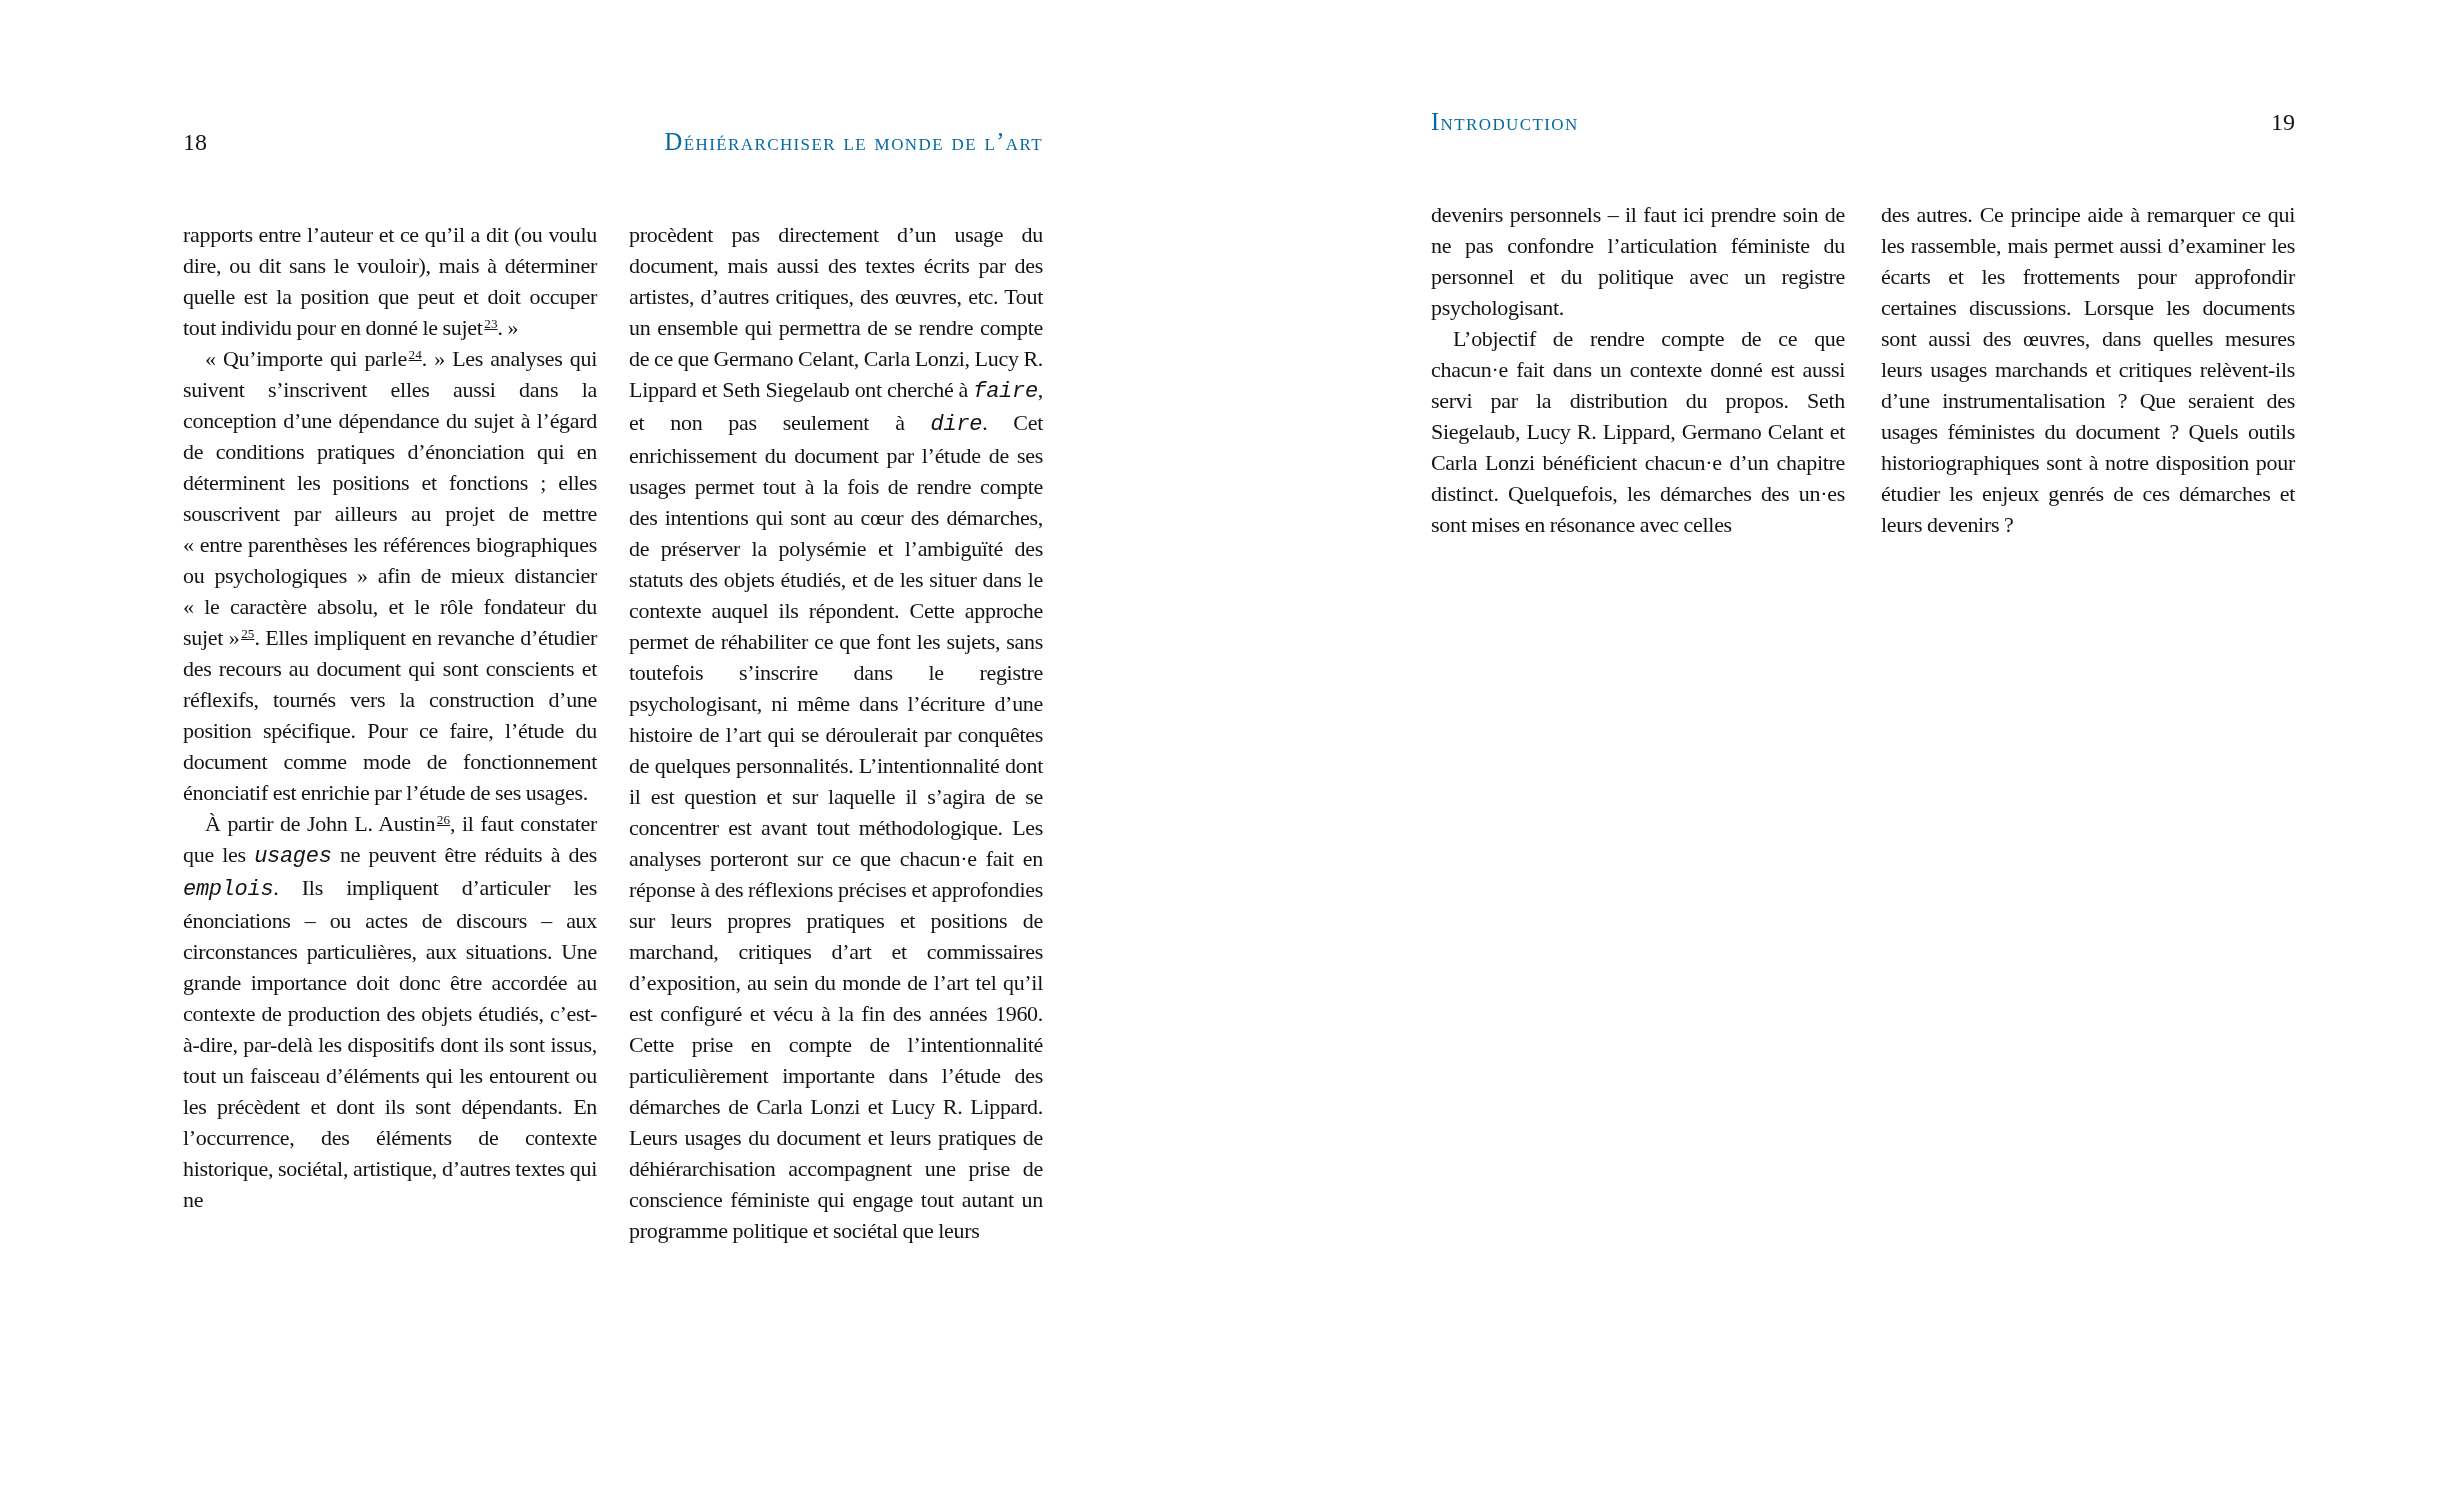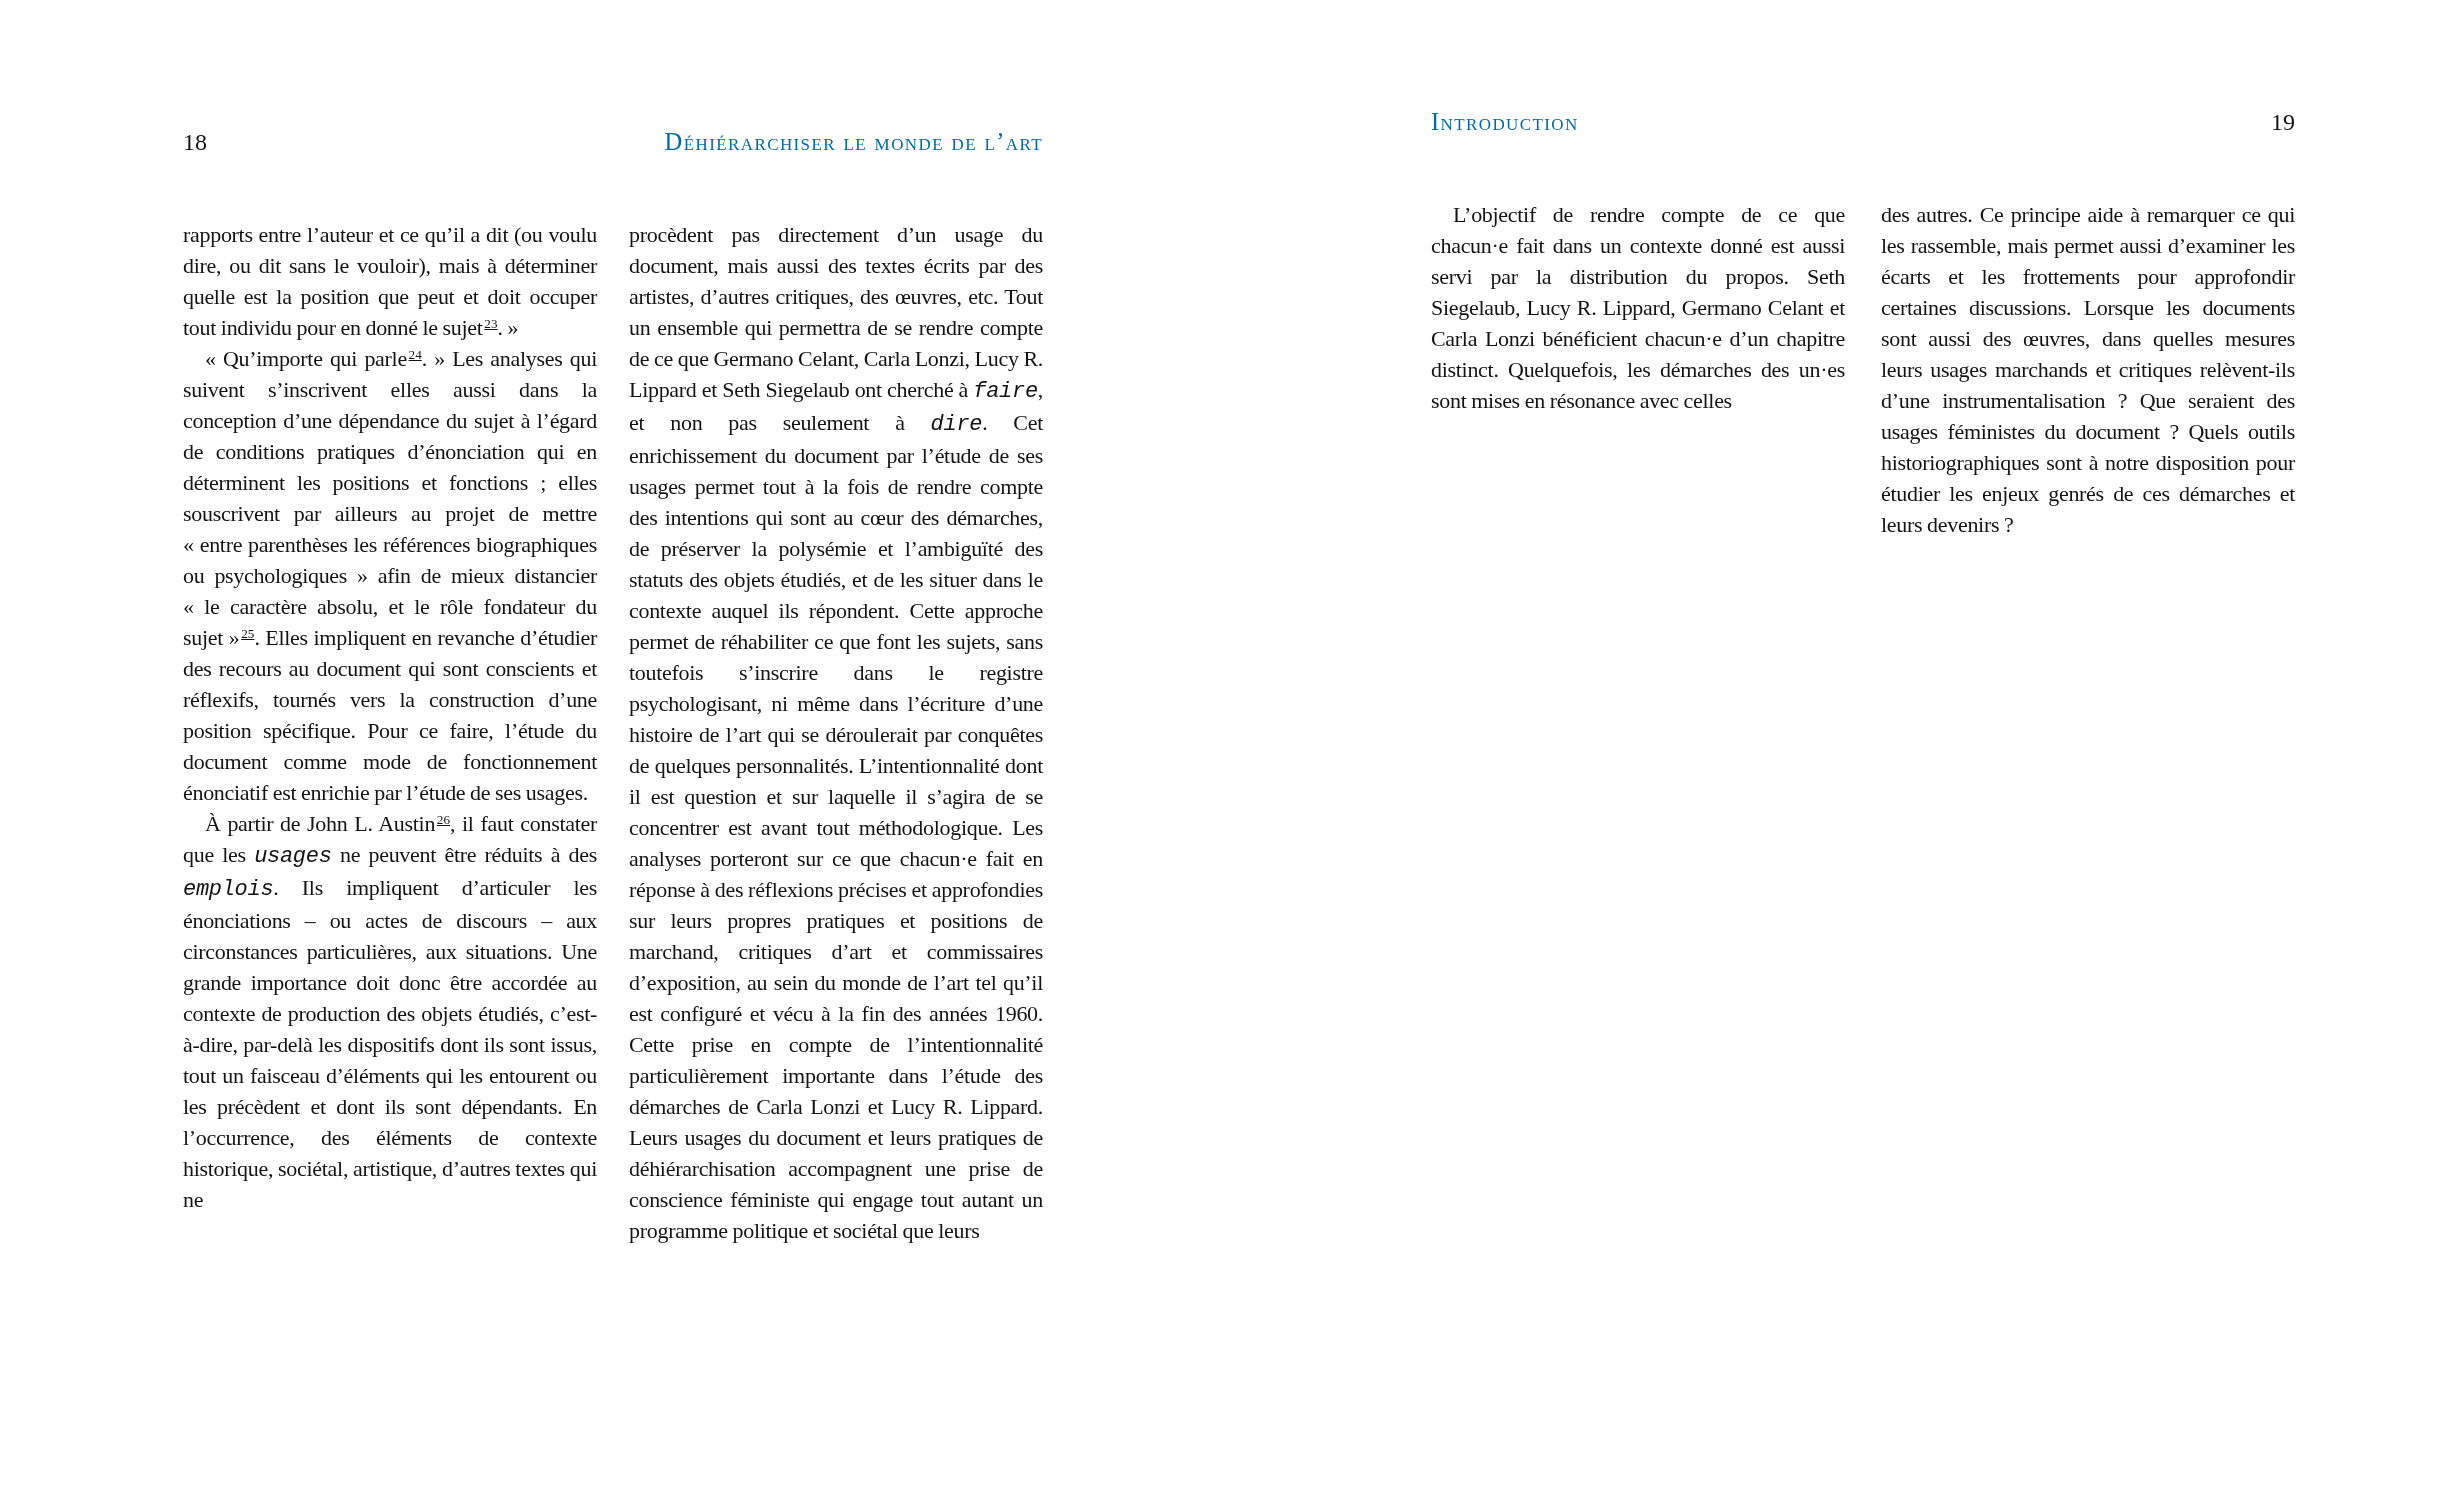--- a/index.html
+++ b/index.html
@@ -84,20 +84,21 @@
         <p><span>procèdent pas directement d’un usage du document, mais aussi des textes écrits par des artistes, d’autres critiques, des œuvres, etc. Tout un ensemble qui permettra de se rendre compte de ce que Germano Celant, Carla Lonzi, Lucy R. Lippard et Seth Siegelaub ont cherché à </span><i>faire</i><span>, et non pas seulement à </span><i>dire</i><span>. Cet enrichissement du document par l’étude de ses usages permet tout à la fois de rendre compte des intentions qui sont au cœur des démarches, de préserver la polysémie et l’ambiguïté des statuts des objets étudiés, et de les situer dans le contexte auquel ils répondent. Cette approche permet de réhabiliter ce que font les sujets, sans toutefois s’inscrire dans le registre psychologisant, ni même dans l’écriture d’une histoire de l’art qui se déroulerait par conquêtes de quelques personnalités. L’intentionnalité dont il est question et sur laquelle il s’agira de se concentrer est avant tout méthodologique. Les analyses porteront sur ce que chacun·e fait en réponse à des réflexions précises et approfondies sur leurs propres pratiques et positions de marchand, critiques d’art et commissaires d’exposition, au sein du monde de l’art tel qu’il est configuré et vécu à la fin des années 1960. Cette prise en compte de l’intentionnalité particulièrement importante dans l’étude des démarches de Carla Lonzi et Lucy R. Lippard. Leurs usages du document et leurs pratiques de déhiérarchisation accompagnent une prise de conscience féministe qui engage tout autant un programme politique et sociétal que leurs</span></p>
       </div>
   </section>
 
   <section class="page page-right">
     <header class="pagehead pagehead-right">
       <span class="running-head">Introduction</span>
       <span class="folio">19</span>
     </header>
     <div class="col col-c">
+        <p><span>devenirs personnels – il faut ici prendre soin de ne pas confondre l’articulation féministe du personnel et du politique avec un registre psychologisant.</span></p>
         <p class="indent"><span>L’objectif de rendre compte de ce que chacun·e fait dans un contexte donné est aussi servi par la distribution du propos. Seth Siegelaub, Lucy R. Lippard, Germano Celant et Carla Lonzi bénéficient chacun·e d’un chapitre distinct. Quelquefois, les démarches des un·es sont mises en résonance avec celles</span></p>
       </div>
     <div class="col col-d">
         <p><span>des autres. Ce principe aide à remarquer ce qui les rassemble, mais permet aussi d’examiner les écarts et les frottements pour approfondir certaines discussions. Lorsque les documents sont aussi des œuvres, dans quelles mesures leurs usages marchands et critiques relèvent-ils d’une instrumentalisation&nbsp;? Que seraient des usages féministes du document&nbsp;? Quels outils historiographiques sont à notre disposition pour étudier les enjeux genrés de ces démarches et leurs devenirs&nbsp;?</span></p>
       </div>
   </section>
 
 </div>
 
 

